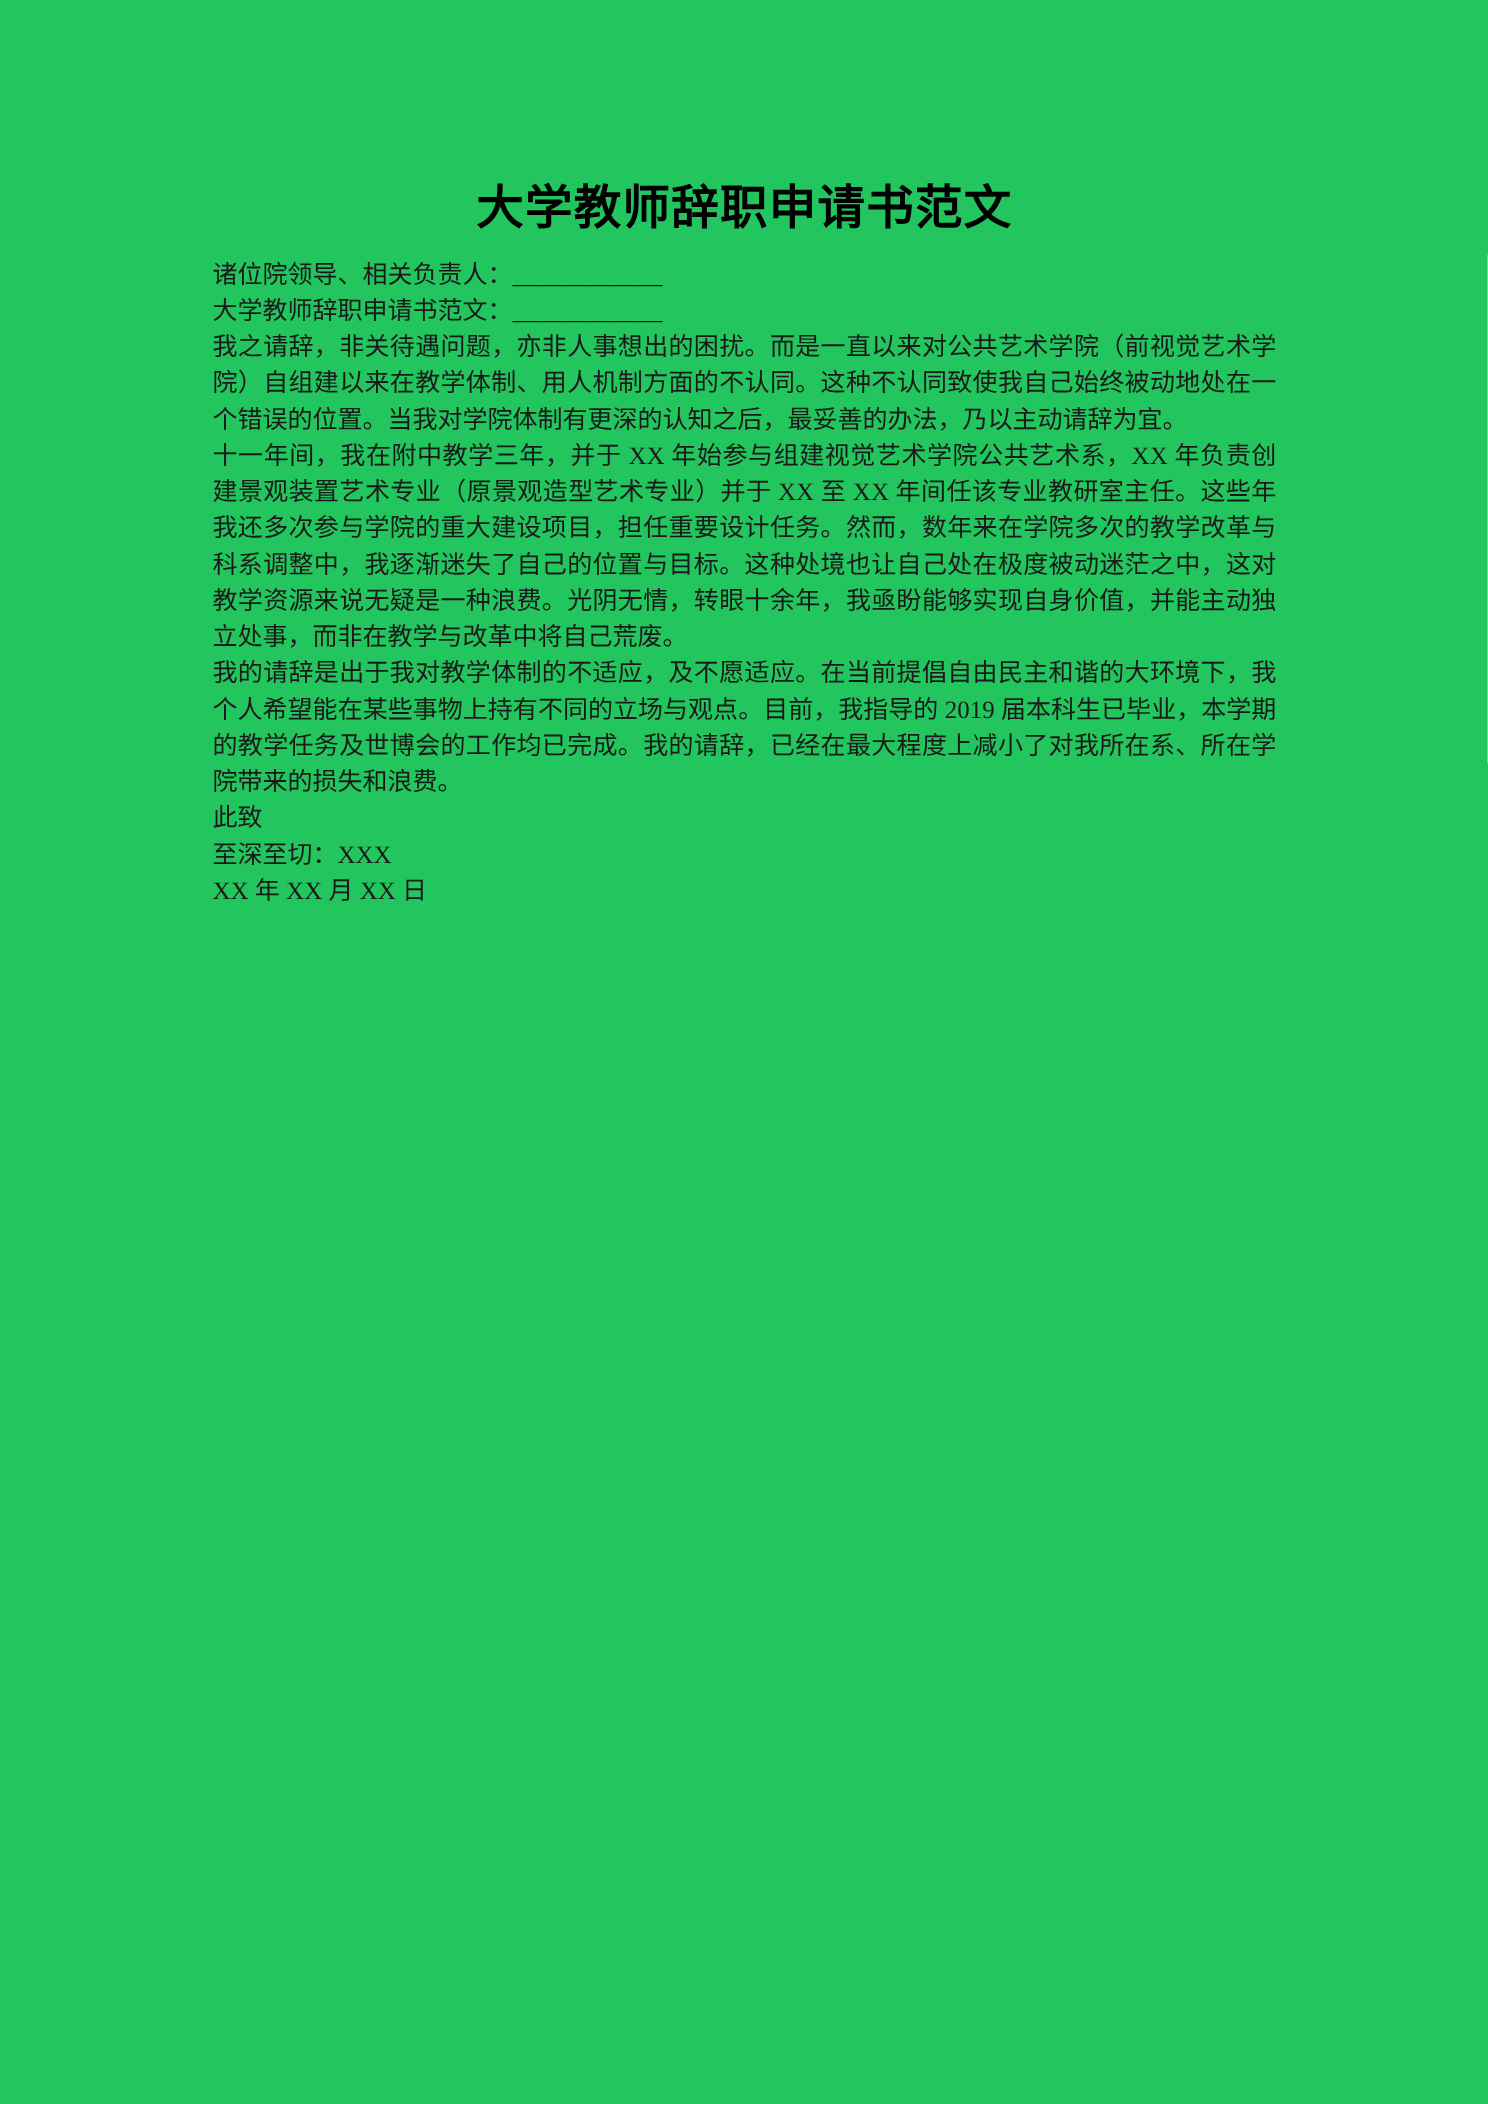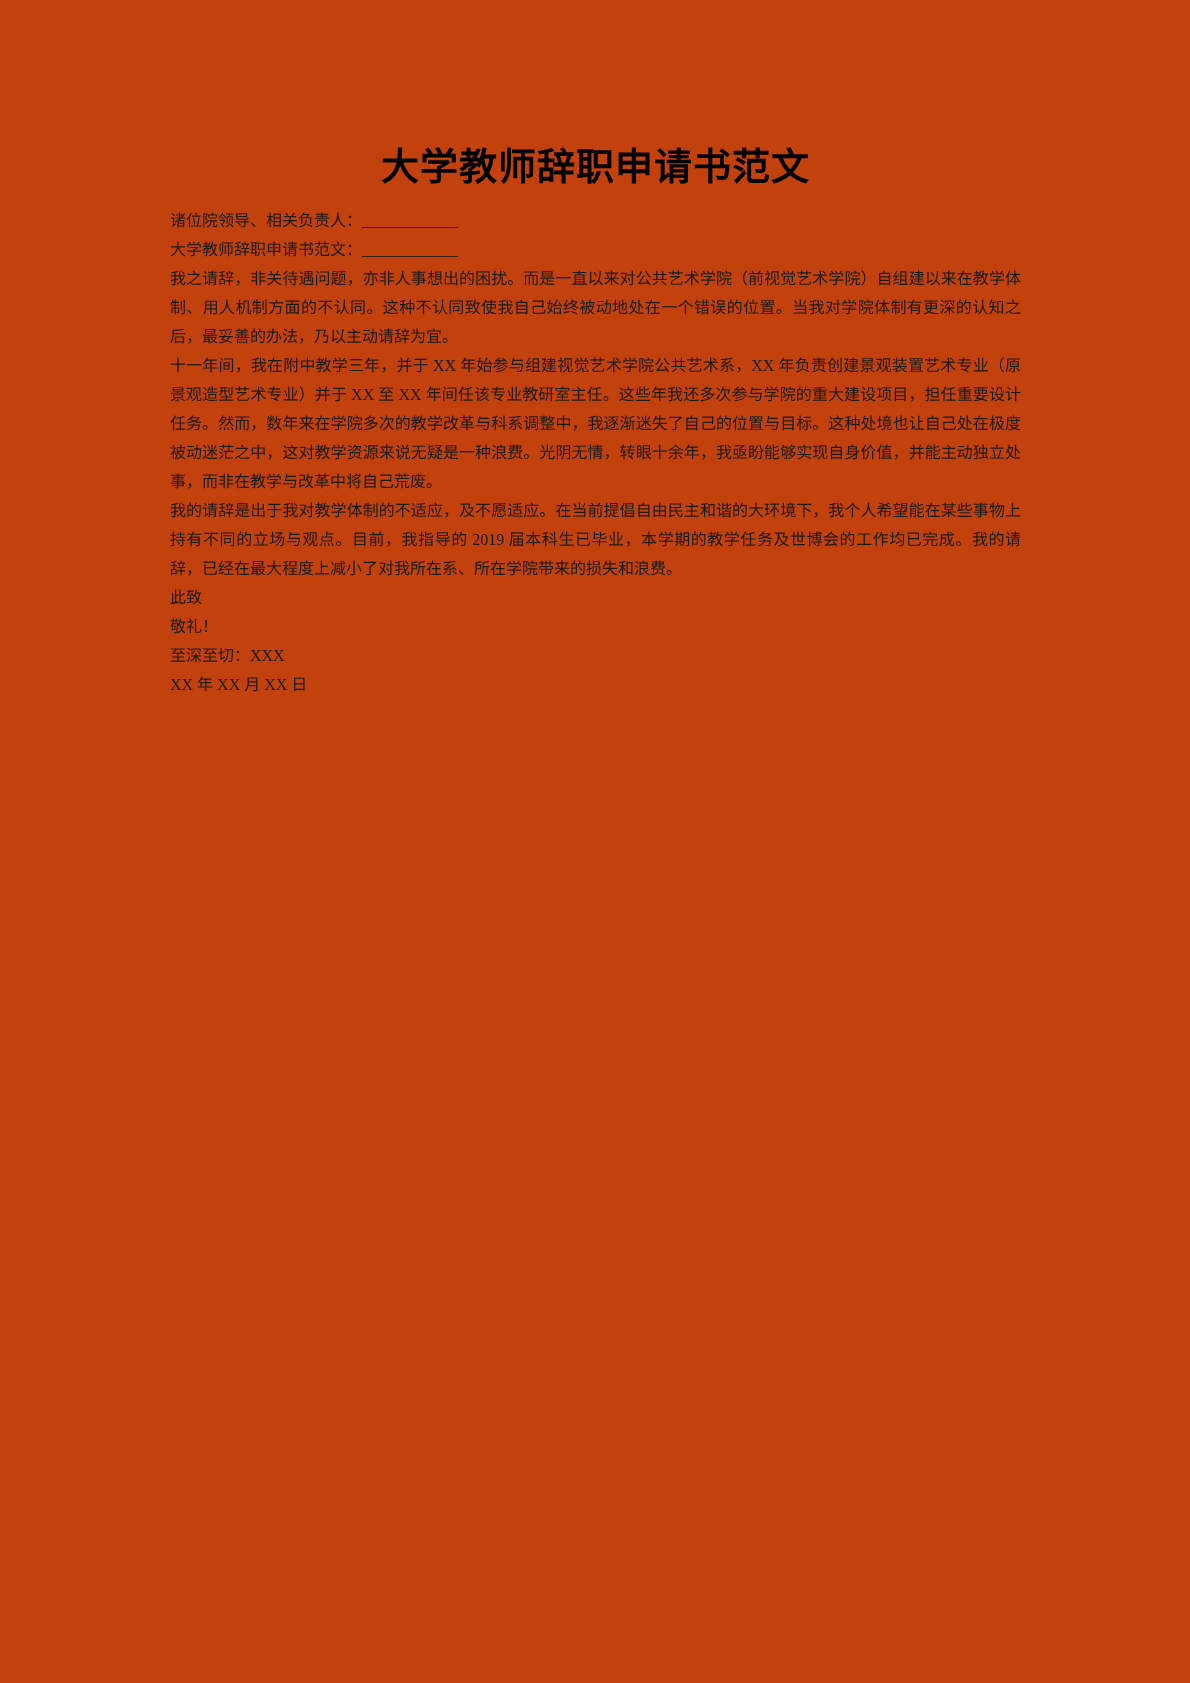--- a/index.html
+++ b/index.html
@@ -12,53 +12,52 @@
     height: 1683px;
     position: relative;
     font-family: "Liberation Serif", "DejaVu Serif", serif;
     color: #1a1a1a;
   }
   .page {
     box-sizing: border-box;
     width: 1190px;
     height: 1683px;
     padding: 140px 169px 0 170px;
-    background: #c2410c;
+    background: #22c55e;
   }
   .doc-title {
     margin: 0 0 12px 0;
     font-size: 38px;
     line-height: 54px;
     font-weight: bold;
     text-align: center;
     color: #000000;
     letter-spacing: 1px;
     font-family: "Liberation Serif", "DejaVu Serif", serif;
   }
   .content p {
     margin: 0;
     padding: 0;
-    font-size: 16px;
+    font-size: 20px;
     line-height: 29px;
     text-align: justify;
     text-justify: inter-ideograph;
     word-break: break-all;
     color: #1a1a1a;
   }
 </style>
 </head>
 <body>
 
 <div class="page">
   <h1 class="doc-title">大学教师辞职申请书范文</h1>
 
   <div class="content">
     <p>诸位院领导、相关负责人：____________</p>
     <p>大学教师辞职申请书范文：____________</p>
     <p>我之请辞，非关待遇问题，亦非人事想出的困扰。而是一直以来对公共艺术学院（前视觉艺术学院）自组建以来在教学体制、用人机制方面的不认同。这种不认同致使我自己始终被动地处在一个错误的位置。当我对学院体制有更深的认知之后，最妥善的办法，乃以主动请辞为宜。</p>
     <p>十一年间，我在附中教学三年，并于 XX 年始参与组建视觉艺术学院公共艺术系，XX 年负责创建景观装置艺术专业（原景观造型艺术专业）并于 XX 至 XX 年间任该专业教研室主任。这些年我还多次参与学院的重大建设项目，担任重要设计任务。然而，数年来在学院多次的教学改革与科系调整中，我逐渐迷失了自己的位置与目标。这种处境也让自己处在极度被动迷茫之中，这对教学资源来说无疑是一种浪费。光阴无情，转眼十余年，我亟盼能够实现自身价值，并能主动独立处事，而非在教学与改革中将自己荒废。</p>
     <p>我的请辞是出于我对教学体制的不适应，及不愿适应。在当前提倡自由民主和谐的大环境下，我个人希望能在某些事物上持有不同的立场与观点。目前，我指导的 2019 届本科生已毕业，本学期的教学任务及世博会的工作均已完成。我的请辞，已经在最大程度上减小了对我所在系、所在学院带来的损失和浪费。</p>
     <p>此致</p>
-    <p>敬礼！</p>
     <p>至深至切：XXX</p>
     <p>XX 年 XX 月 XX 日</p>
   </div>
 </div>
 
 </body></html>

